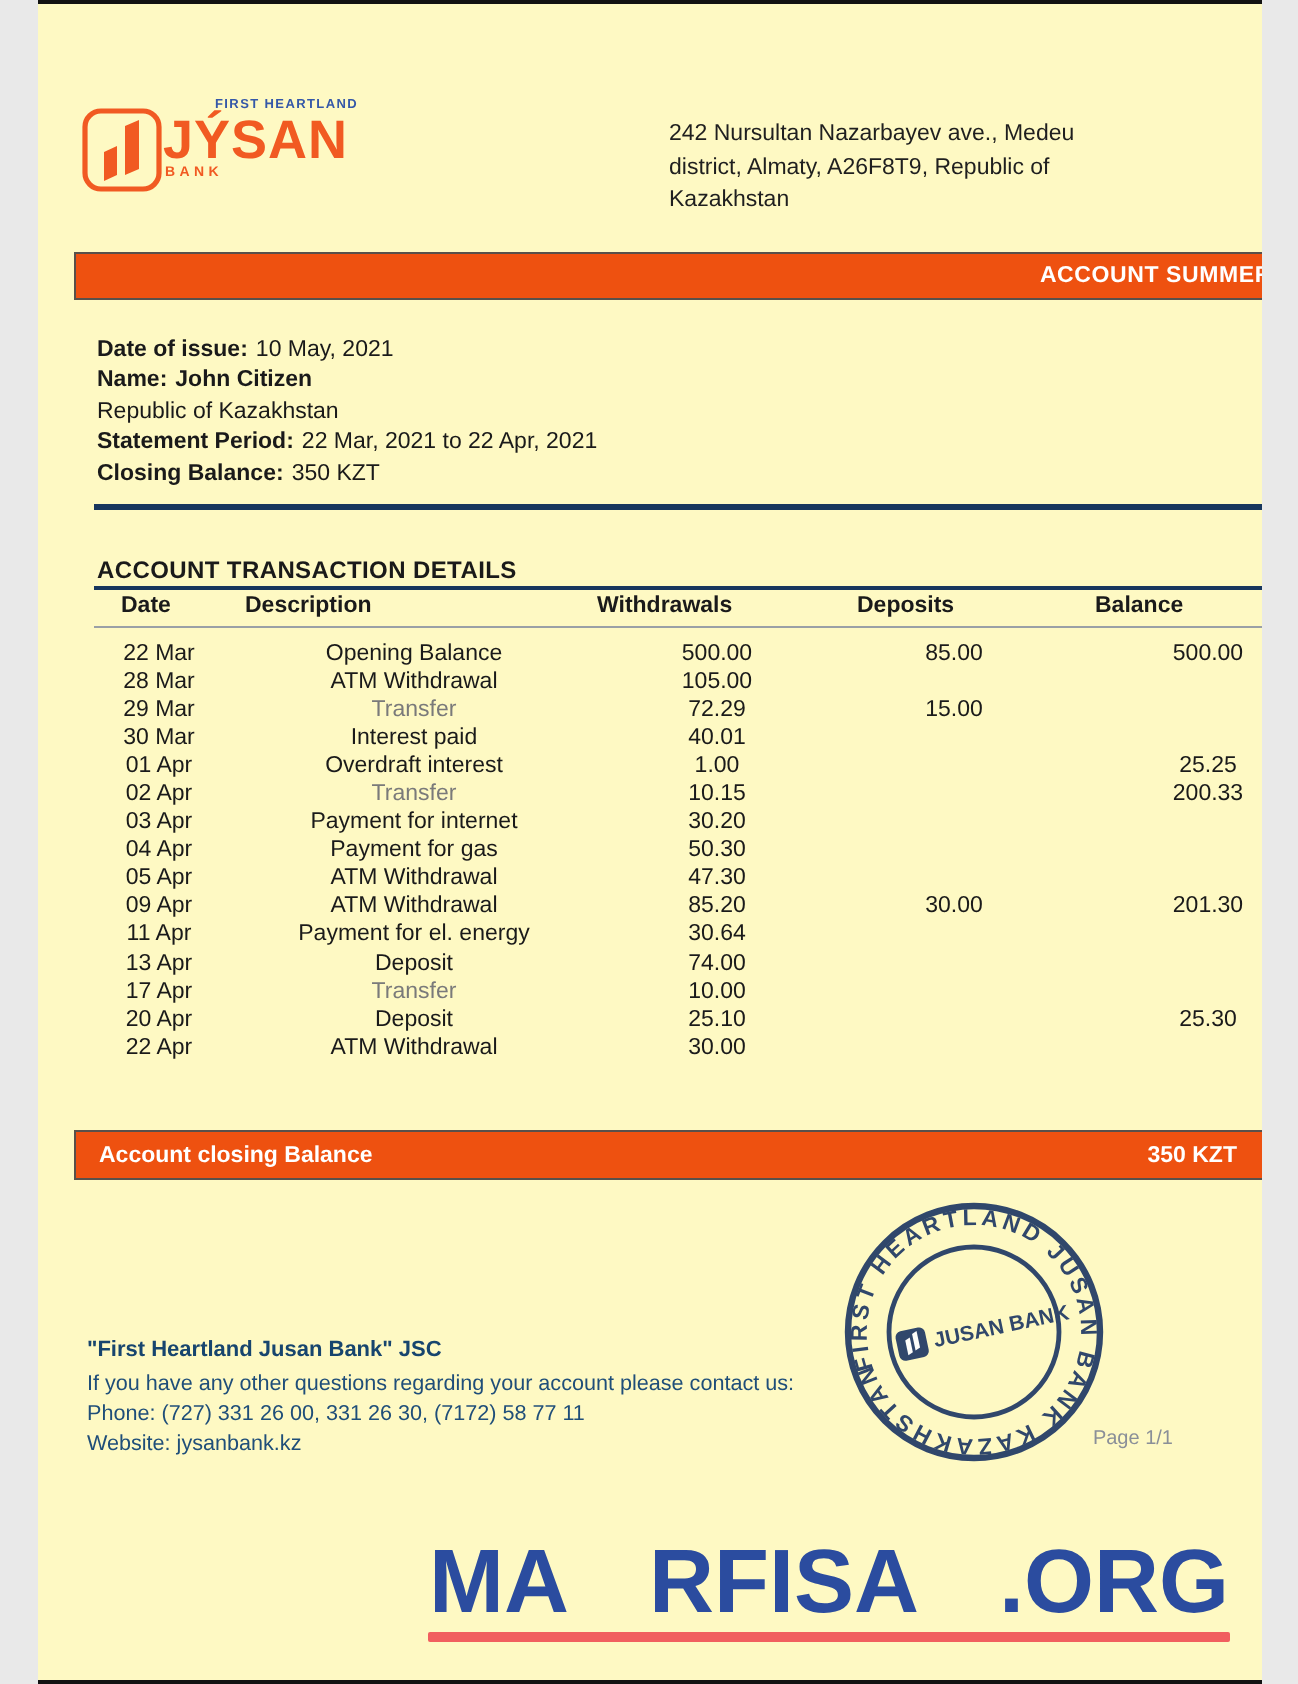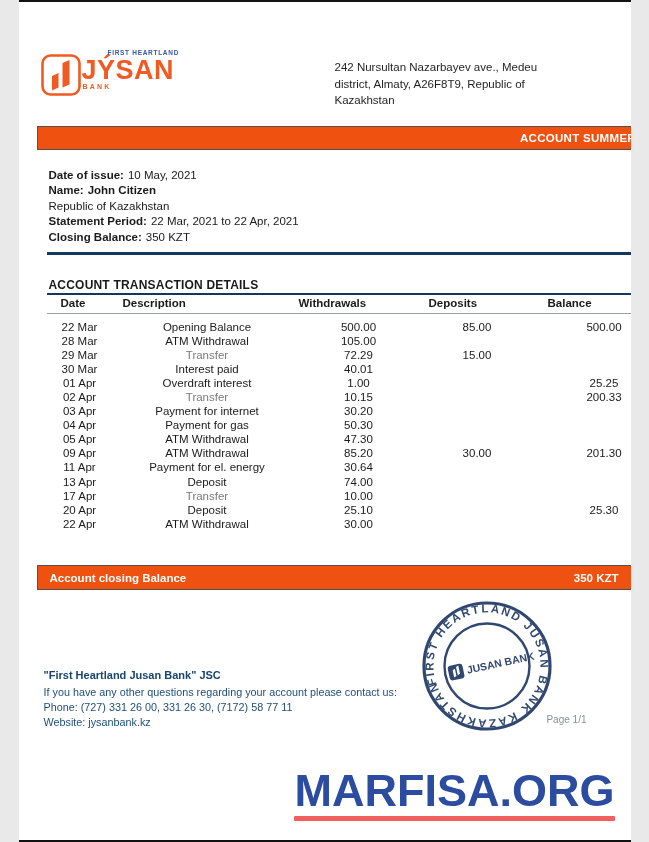--- a/index.html
+++ b/index.html
@@ -1,19 +1,19 @@
 <!DOCTYPE html>
 <html><head>
 <meta charset="utf-8">
 <style>
   * { margin:0; padding:0; box-sizing:border-box; }
   html,body { background:#e9e9e9; }
   .page {
     position:relative; width:612px; height:842px; margin:0 auto;
-    background:#ffffff; overflow:hidden;
+    background:#fef9c3; overflow:hidden;
     font-family:"Liberation Sans", sans-serif; color:#1a1a1a;
     border-top:2px solid #121212; border-bottom:2px solid #121212;
   }
   
   .logo-box { position:absolute; left:22px; top:52px; }
   .brand-name { position:absolute; left:63px; top:53px; font-size:27px; font-weight:800; color:#F15A22; letter-spacing:.5px; }
   .brand-tagline { position:absolute; left:89px; top:47px; font-size:6.5px; font-weight:bold; color:#3558A8; letter-spacing:.7px; }
   .brand-sub { position:absolute; left:64px; top:81px; font-size:7px; font-weight:bold; color:#F15A22; letter-spacing:2.2px; }
   .bank-address { position:absolute; right:36px; top:57px; width:260px; 
     font-size:11.5px; line-height:16.5px; color:#1f1f1f; }
@@ -43,21 +43,21 @@
   
   .stamp { position:absolute; left:386px; top:582px; opacity:.92; }
   
   .footer { position:absolute; left:25px; top:666px; color:#1F4E79; font-size:10.8px; line-height:15px; }
   .footer .company { font-weight:bold; font-size:11px; color:#17456e; margin-bottom:2px; }
   .page-label { position:absolute; right:44px; top:712px; font-size:10px; color:#8a8f98; }
   
   .watermark { position:absolute; right:16px; top:766px; text-align:center; }
   .watermark .wm-text { font-size:45px; line-height:1; color:#2B4C9F; letter-spacing:0; white-space:nowrap; }
   .watermark .w-reg { font-weight:700;margin-top:39px; }
-  .watermark .w-bold { font-weight:700; }
+  .watermark .w-bold { font-weight:700;margin-left:40px; }
   .watermark .wm-underline { height:5px; background:#F15F5F; margin-top:3px; border-radius:1px; }
 </style>
 </head>
 <body>
 
 <div class="page">
 
   <div class="logo-box">
     <svg width="40" height="42" viewBox="0 0 40 42">
       <rect x="1.5" y="1.5" width="37" height="39" rx="8" fill="none" stroke="#F15A22" stroke-width="2.6"></rect>

